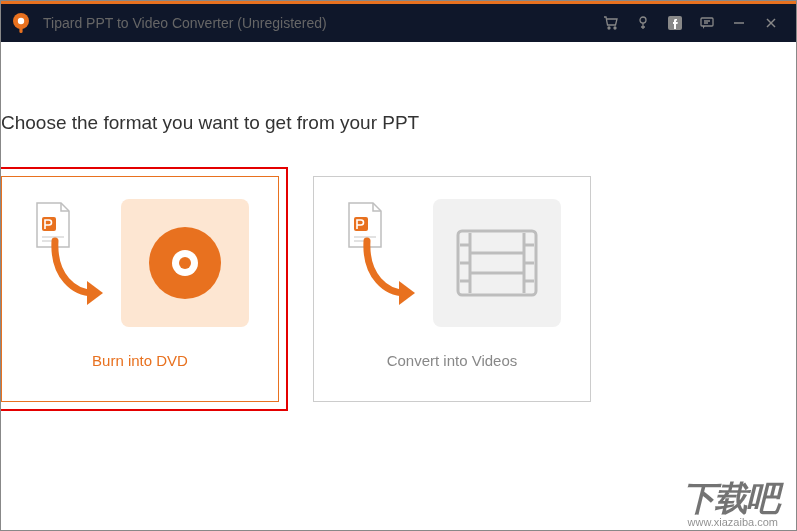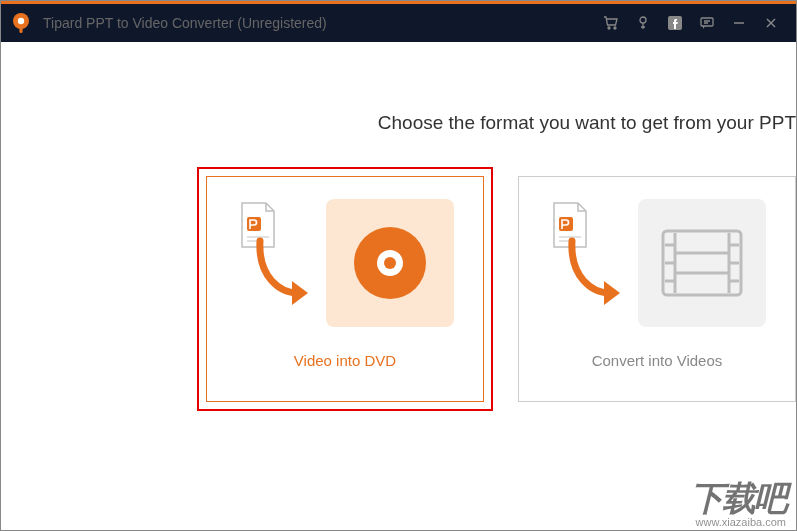--- a/index.html
+++ b/index.html
@@ -44,21 +44,21 @@
   .win-btn {
     width: 18px; height: 18px;
     display: flex; align-items: center; justify-content: center;
     cursor: pointer;
     color: #777;
   }
   .main {
     padding-top: 70px;
     display: flex;
     flex-direction: column;
-    align-items: flex-end;
+    align-items: flex-start;
   }
   .heading {
     font-size: 19px;
     color: #333;
     font-weight: 400;
     margin-bottom: 42px;
   }
   .options {
     display: flex;
     gap: 34px;
@@ -116,21 +116,21 @@
   .tile.orange { background: #fde6d2; }
   .tile.grey { background: #f1f1f1; }
   .card-label {
     margin-top: 16px;
     font-size: 15px;
   }
   .option-card.selected .card-label { color: #e8711f; }
   .option-card:not(.selected) .card-label { color: #888; }
   .watermark {
     position: absolute;
-    right: 10px;
+    right: 18px;
     bottom: 2px;
     text-align: right;
     pointer-events: none;
   }
   .watermark .wm-main {
     font-size: 34px;
     font-weight: bold;
     color: rgba(0,0,0,0.55);
     font-style: italic;
     text-shadow: 1px 1px 2px rgba(255,255,255,0.6);
@@ -224,21 +224,21 @@
           </svg>
         </div>
         <div class="tile orange">
           <svg width="78" height="78" viewBox="0 0 78 78">
             <circle cx="39" cy="39" r="36" fill="#e8711f"></circle>
             <circle cx="39" cy="39" r="13" fill="#fff"></circle>
             <circle cx="39" cy="39" r="6" fill="#e8711f"></circle>
           </svg>
         </div>
       </div>
-      <div class="card-label">Video into DVD</div>
+      <div class="card-label">Burn into DVD</div>
     </div>
 
     <div class="option-card">
       <div class="card-graphic">
         <div class="ppt-doc">
           <svg width="40" height="48" viewBox="0 0 40 48">
             <path d="M4 2 h24 l8 8 v36 h-32 z" fill="#fff" stroke="#bfbfbf" stroke-width="1.5"></path>
             <path d="M28 2 v8 h8" fill="none" stroke="#bfbfbf" stroke-width="1.5"></path>
             <rect x="9" y="16" width="14" height="14" rx="2" fill="#e8711f"></rect>
             <path d="M12 19 h4 a2.5 2.5 0 1 1 0 5 h-4 z M12 19 v9" fill="none" stroke="#fff" stroke-width="1.6"></path>

